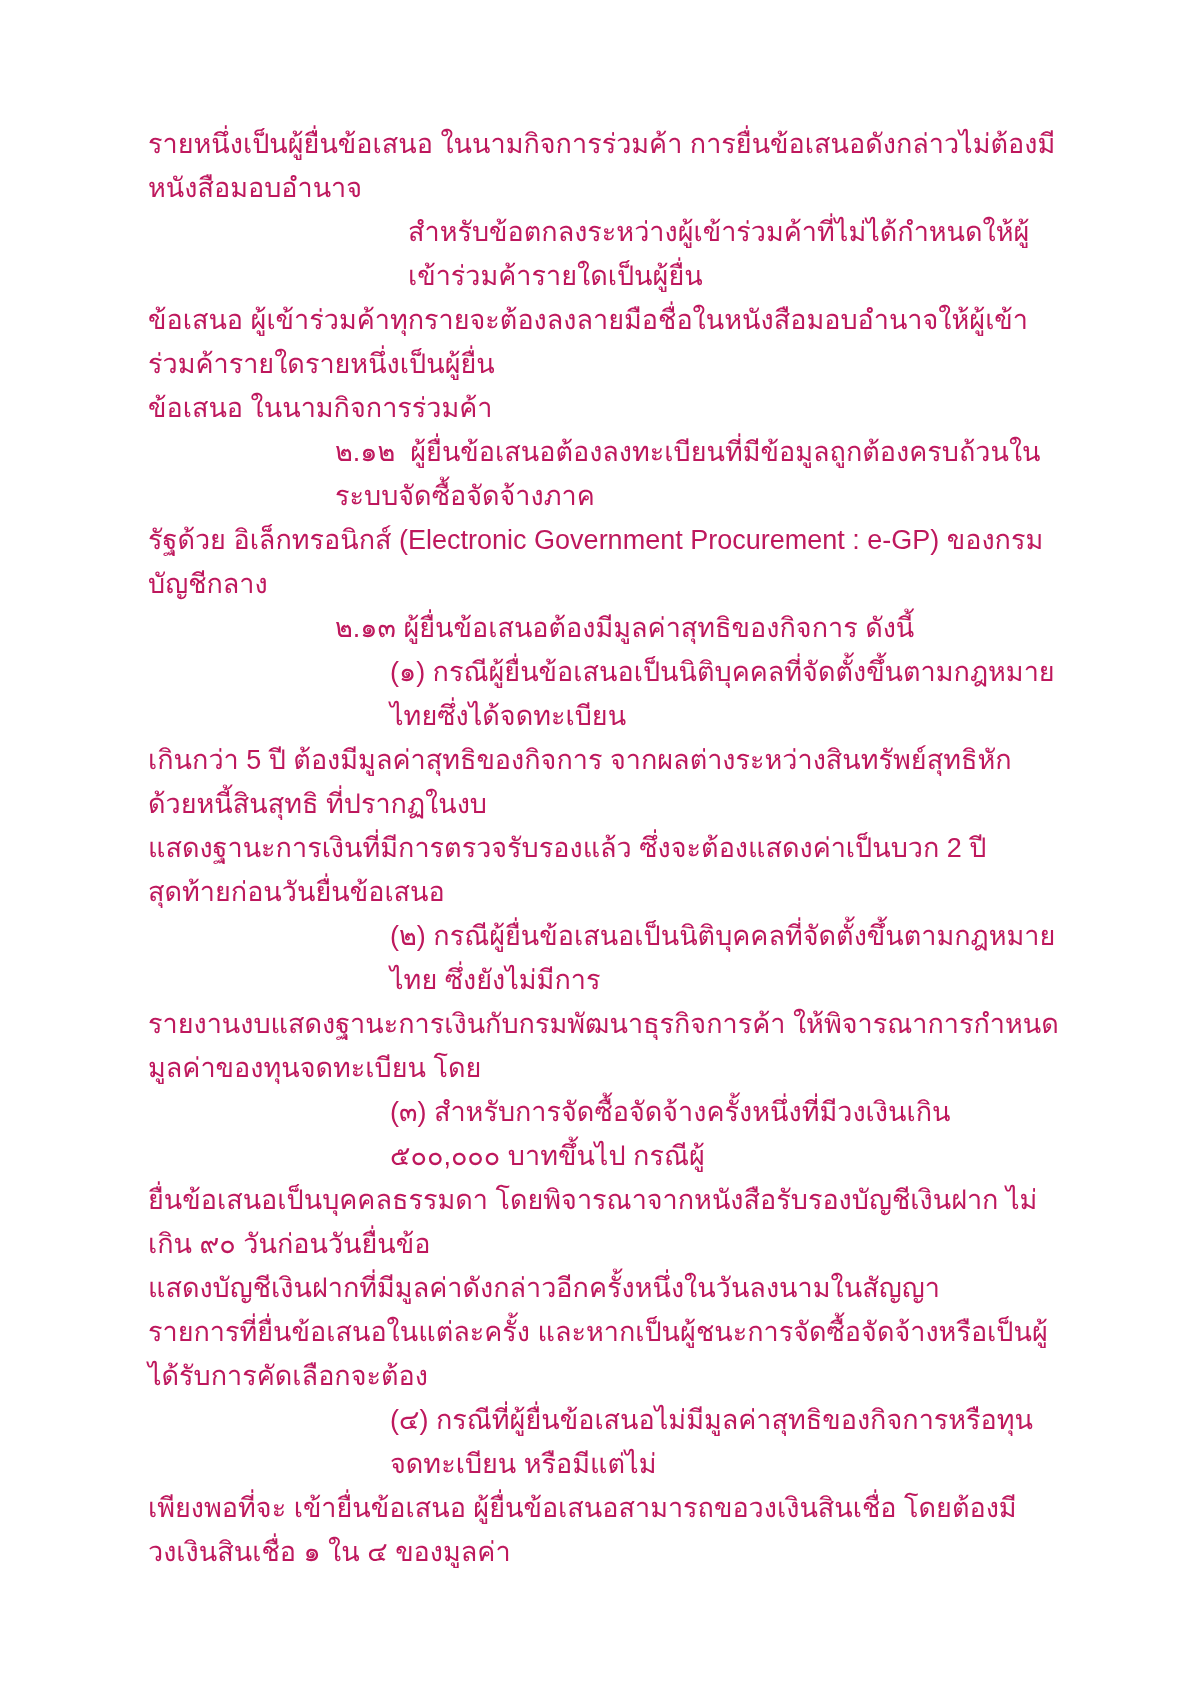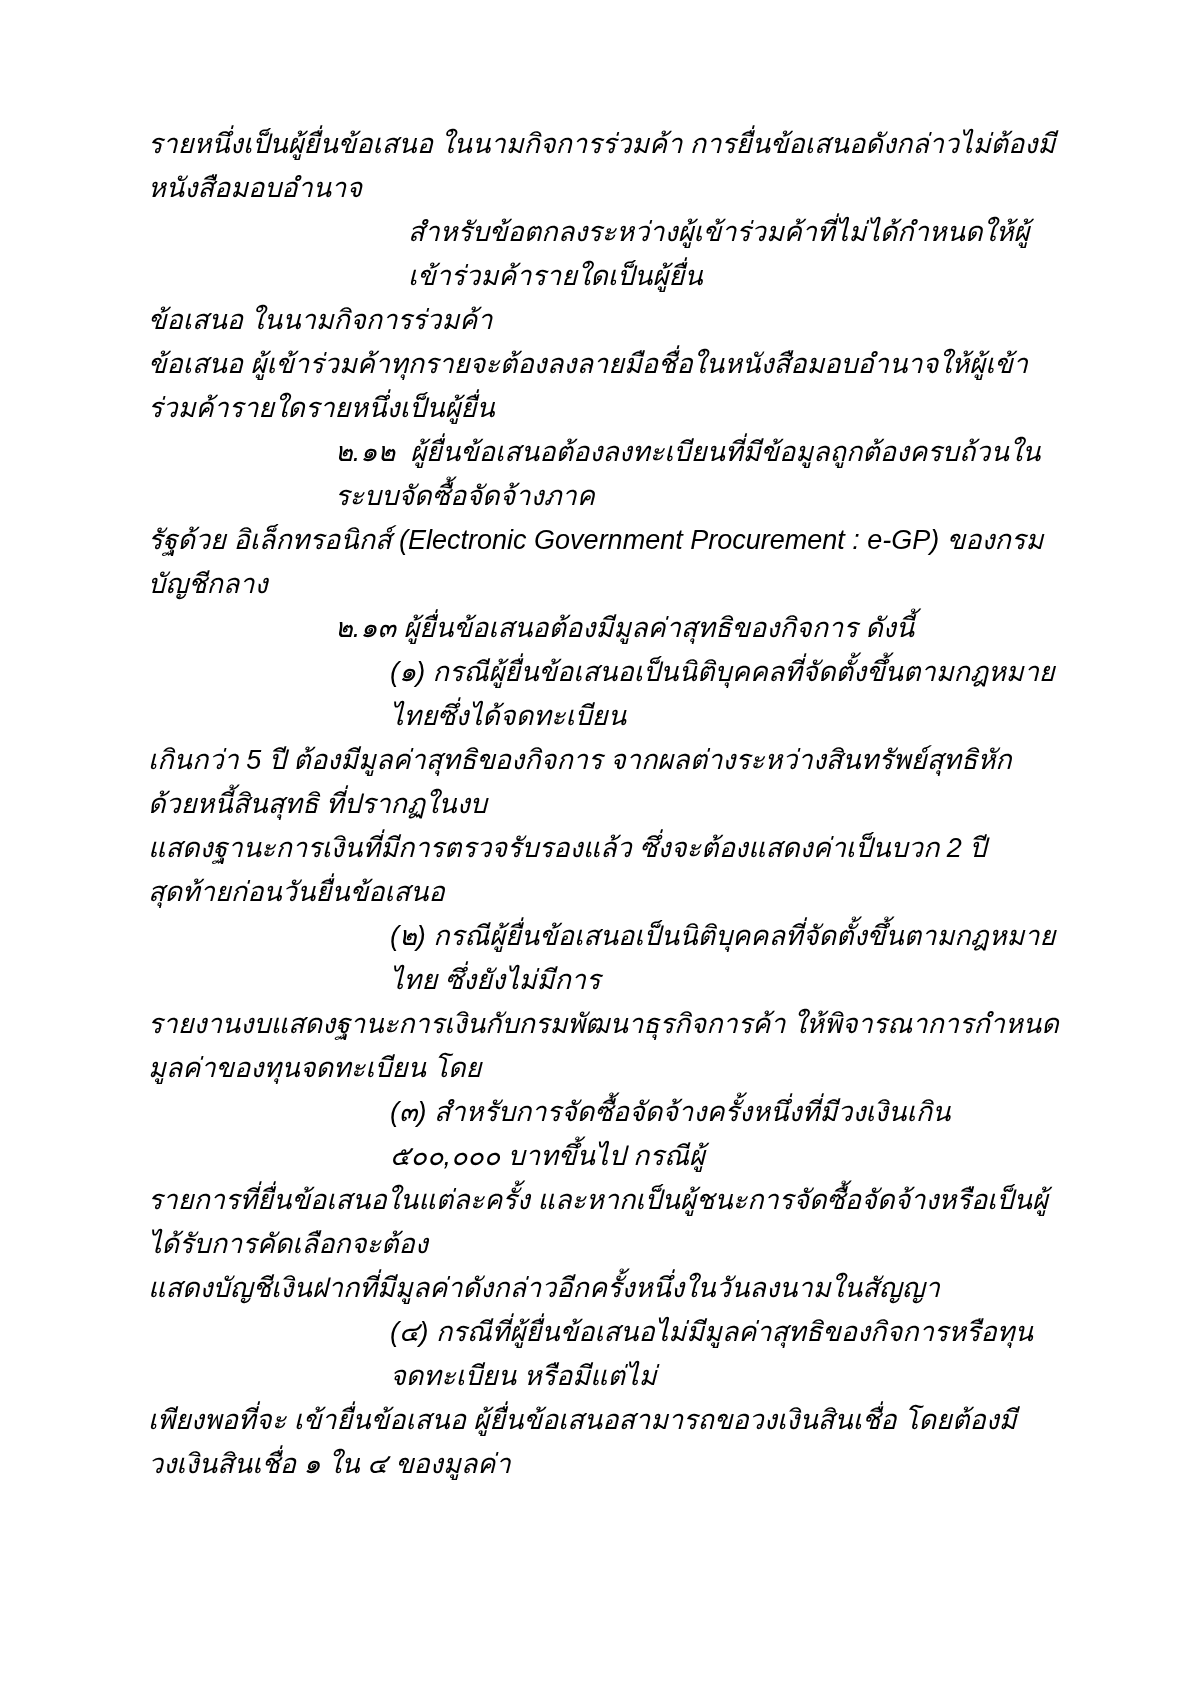--- a/index.html
+++ b/index.html
@@ -28,31 +28,32 @@
   }
   
   .indent-none    { padding-left: 0; }
   .indent-sub     { padding-left: 187px; }  
   .indent-item    { padding-left: 242px; }  
   .indent-deep    { padding-left: 260px; }  
 </style>
 </head>
 <body>
 
-<div class="doc" style="background: rgb(255, 255, 255); color: #000000; font-style: italic;">
+<div class="doc" style="background: rgb(255, 255, 255); color: #be185d;">
     <div class="line indent-none">รายหนึ่งเป็นผู้ยื่นข้อเสนอ ในนามกิจการร่วมค้า การยื่นข้อเสนอดังกล่าวไม่ต้องมีหนังสือมอบอำนาจ</div>
     <div class="line indent-deep">สำหรับข้อตกลงระหว่างผู้เข้าร่วมค้าที่ไม่ได้กำหนดให้ผู้เข้าร่วมค้ารายใดเป็นผู้ยื่น</div>
+    <div class="line indent-none">ข้อเสนอ ผู้เข้าร่วมค้าทุกรายจะต้องลงลายมือชื่อในหนังสือมอบอำนาจให้ผู้เข้าร่วมค้ารายใดรายหนึ่งเป็นผู้ยื่น</div>
     <div class="line indent-none">ข้อเสนอ ในนามกิจการร่วมค้า</div>
-    <div class="line indent-none">ข้อเสนอ ผู้เข้าร่วมค้าทุกรายจะต้องลงลายมือชื่อในหนังสือมอบอำนาจให้ผู้เข้าร่วมค้ารายใดรายหนึ่งเป็นผู้ยื่น</div>
     <div class="line indent-sub">๒.๑๒  ผู้ยื่นข้อเสนอต้องลงทะเบียนที่มีข้อมูลถูกต้องครบถ้วนในระบบจัดซื้อจัดจ้างภาค</div>
     <div class="line indent-none">รัฐด้วย อิเล็กทรอนิกส์ (Electronic Government Procurement : e-GP) ของกรมบัญชีกลาง</div>
     <div class="line indent-sub">๒.๑๓ ผู้ยื่นข้อเสนอต้องมีมูลค่าสุทธิของกิจการ ดังนี้</div>
     <div class="line indent-item">(๑) กรณีผู้ยื่นข้อเสนอเป็นนิติบุคคลที่จัดตั้งขึ้นตามกฎหมายไทยซึ่งได้จดทะเบียน</div>
     <div class="line indent-none">เกินกว่า 5 ปี ต้องมีมูลค่าสุทธิของกิจการ จากผลต่างระหว่างสินทรัพย์สุทธิหักด้วยหนี้สินสุทธิ ที่ปรากฏในงบ</div>
     <div class="line indent-none">แสดงฐานะการเงินที่มีการตรวจรับรองแล้ว ซึ่งจะต้องแสดงค่าเป็นบวก 2 ปีสุดท้ายก่อนวันยื่นข้อเสนอ</div>
     <div class="line indent-item">(๒) กรณีผู้ยื่นข้อเสนอเป็นนิติบุคคลที่จัดตั้งขึ้นตามกฎหมายไทย ซึ่งยังไม่มีการ</div>
     <div class="line indent-none">รายงานงบแสดงฐานะการเงินกับกรมพัฒนาธุรกิจการค้า ให้พิจารณาการกำหนดมูลค่าของทุนจดทะเบียน โดย</div>
     <div class="line indent-item">(๓) สำหรับการจัดซื้อจัดจ้างครั้งหนึ่งที่มีวงเงินเกิน ๕๐๐,๐๐๐ บาทขึ้นไป กรณีผู้</div>
+    <div class="line indent-none">ยื่นข้อเสนอเป็นบุคคลธรรมดา โดยพิจารณาจากหนังสือรับรองบัญชีเงินฝาก ไม่เกิน ๙๐ วันก่อนวันยื่นข้อ</div>
+    <div class="line indent-none">แสดงบัญชีเงินฝากที่มีมูลค่าดังกล่าวอีกครั้งหนึ่งในวันลงนามในสัญญา</div>
     <div class="line indent-none">รายการที่ยื่นข้อเสนอในแต่ละครั้ง และหากเป็นผู้ชนะการจัดซื้อจัดจ้างหรือเป็นผู้ได้รับการคัดเลือกจะต้อง</div>
-    <div class="line indent-none">แสดงบัญชีเงินฝากที่มีมูลค่าดังกล่าวอีกครั้งหนึ่งในวันลงนามในสัญญา</div>
     <div class="line indent-item">(๔) กรณีที่ผู้ยื่นข้อเสนอไม่มีมูลค่าสุทธิของกิจการหรือทุนจดทะเบียน หรือมีแต่ไม่</div>
     <div class="line indent-none">เพียงพอที่จะ เข้ายื่นข้อเสนอ ผู้ยื่นข้อเสนอสามารถขอวงเงินสินเชื่อ โดยต้องมีวงเงินสินเชื่อ ๑ ใน ๔ ของมูลค่า</div>
   </div>
 
 </body></html>

